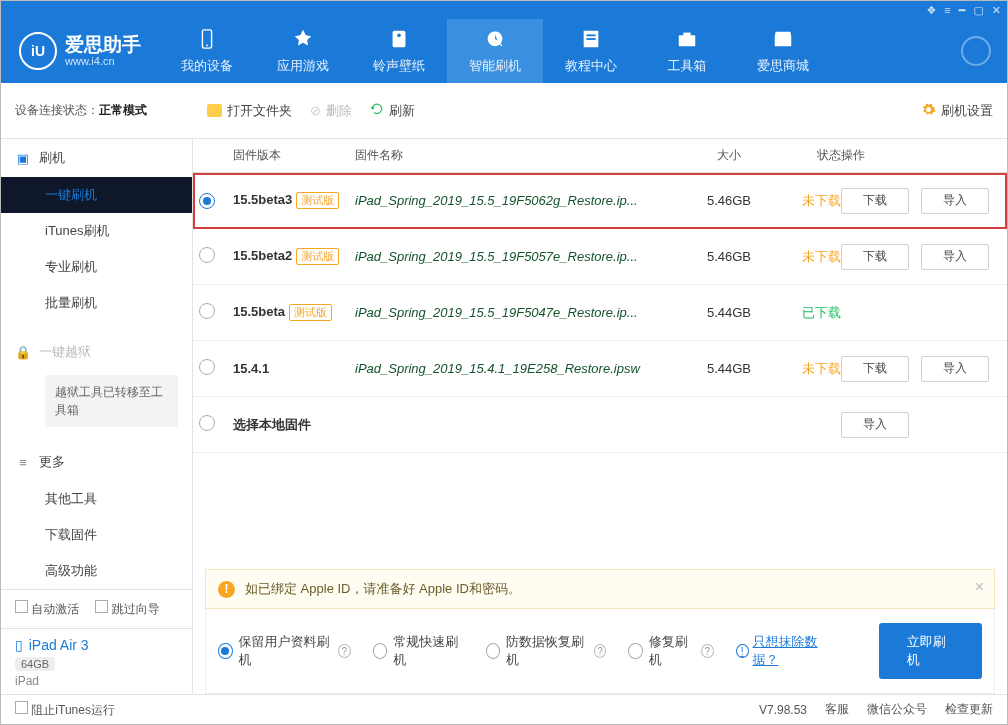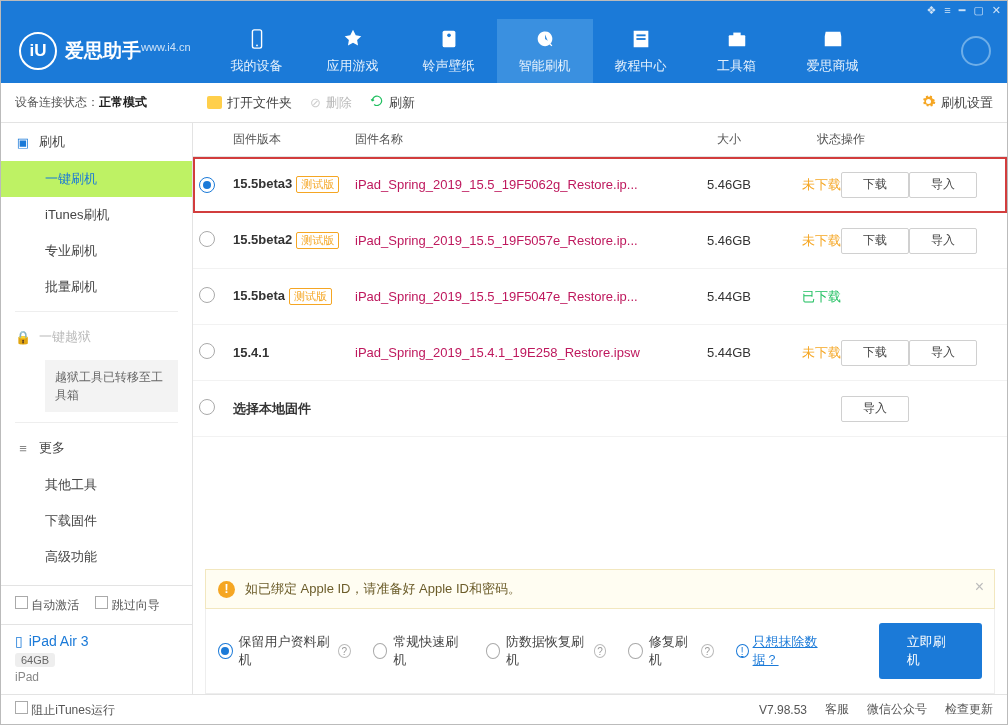--- a/index.html
+++ b/index.html
@@ -6,50 +6,50 @@
 body { font-family: "Microsoft YaHei", Arial, sans-serif; font-size: 13px; color: #333; background: #fff; }
 .window { width: 1008px; height: 725px; border: 1px solid #bbb; display: flex; flex-direction: column; }
 
 
 .win-controls { background: #1b7ad8; height: 18px; display: flex; justify-content: flex-end; gap: 8px; padding: 0 6px; color: #cfe3f7; font-size: 11px; align-items: center; }
 .win-controls span { cursor: pointer; }
 
 
 .header { background: linear-gradient(#1b7ad8,#1b7ad8); height: 64px; display: flex; align-items: center; color: #fff; }
 .brand { display: flex; align-items: center; gap: 8px; padding: 0 18px; }
-.brand-logo { width: 38px; height: 38px; border: 2px solid #fff; border-radius: 50%; display: flex; align-items: center; justify-content: center; font-weight: bold; font-size: 17px; }
-.brand-text { display: flex; flex-direction: row; line-height: 1.1; }
+.brand-logo { width: 38px; height: 38px; border: 2px solid #fff; border-radius: 50%; display: flex; align-items: center; justify-content: center; font-weight: bold; font-size: 14px; }
+.brand-text { display: flex; flex-direction: column; line-height: 1.1; }
 .brand-text .cn { font-size: 19px; font-weight: bold; }
 .brand-text .url { font-size: 11px; color: #cfe3f7; }
 .nav { display: flex; flex: 1; }
 .nav-item { width: 96px; height: 64px; display: flex; flex-direction: column; align-items: center; justify-content: center; gap: 4px; color: #e4f0fc; cursor: pointer; font-size: 13px; }
 .nav-item.active { background: #3a90e0; }
 .nav-icon svg { width: 22px; height: 22px; fill: #fff; }
 .dl-circle { margin: 0 16px; width: 30px; height: 30px; border: 2px solid #6eaee8; border-radius: 50%; display: flex; align-items: center; justify-content: center; color: #cfe3f7; }
 
 
-.subbar { height: 40px; display: flex; align-items: center; border-bottom: 1px solid #e3e3e3; }
+.subbar { height: 56px; display: flex; align-items: center; border-bottom: 1px solid #e3e3e3; }
 .conn-status { width: 192px; padding-left: 14px; font-size: 12px; color: #555; }
 .conn-status b { font-weight: bold; color: #222; }
 .subbar-right { flex: 1; display: flex; align-items: center; gap: 18px; padding: 0 14px; text-align: center; }
 .tb-btn { display: flex; align-items: center; gap: 5px; font-size: 13px; color: #444; cursor: pointer; }
 .tb-btn.disabled { color: #bbb; }
 .folder-icon { width: 15px; height: 13px; background: #ffcf4b; border-radius: 2px; }
 .refresh-icon svg { width: 14px; height: 14px; }
 .subbar-right .spacer { flex: 1; }
 .settings-btn { color: #444; display: flex; align-items: center; gap: 5px; }
 .gear-icon svg { width: 15px; height: 15px; fill: #f5a623; }
 
 
 .body { flex: 1; display: flex; overflow: hidden; }
 .sidebar { width: 192px; border-right: 1px solid #e3e3e3; display: flex; flex-direction: column; font-size: 13px; }
 .side-sec-head { display: flex; align-items: center; gap: 8px; padding: 10px 14px; color: #444; }
 .side-sec-head .ico { width: 16px; text-align: center; }
 .side-item { padding: 9px 14px 9px 44px; color: #444; cursor: pointer; }
-.side-item.active { background: #bef264; color: #1b7ad8; }
+.side-item.active { background: #0f172a; color: #1b7ad8; }
 .side-note { margin: 4px 14px 4px 44px; background: #f3f3f3; padding: 8px 10px; color: #666; font-size: 12px; line-height: 1.5; }
 .side-hr { height: 1px; background: #eee; margin: 6px 14px; }
 .sidebar .grow { flex: 1; }
 .side-checks { border-top: 1px solid #e3e3e3; padding: 10px 14px; display: flex; gap: 16px; color: #555; font-size: 12px; align-items: center; }
 .side-device { border-top: 1px solid #e3e3e3; padding: 8px 14px 10px; }
 .side-device .dname { color: #1b7ad8; font-size: 14px; display: flex; align-items: center; gap: 6px; }
 .badge-gb { display: inline-block; background: #eee; color: #666; padding: 1px 6px; border-radius: 3px; font-size: 11px; margin-top: 4px; }
 .side-device .dtype { color: #888; font-size: 12px; margin-top: 3px; }
 
 
@@ -60,24 +60,24 @@
 .col-name { flex: 1; }
 .col-size { width: 80px; text-align: center; }
 .col-status { width: 72px; text-align: right; }
 .col-ops { width: 160px; text-align: left; }
 .trow { display: flex; align-items: center; padding: 0 6px; height: 56px; border-bottom: 1px solid #f2f2f2; font-size: 13px; }
 .trow.highlight { outline: 2px solid #d23d3d; outline-offset: -2px; }
 .radio { width: 16px; height: 16px; border: 1.5px solid #aaa; border-radius: 50%; display: inline-flex; align-items: center; justify-content: center; }
 .radio.on { border-color: #1b7ad8; }
 .radio.on::after { content: ""; width: 8px; height: 8px; background: #1b7ad8; border-radius: 50%; }
 .tag-beta { display: inline-block; background: #fff; border: 1px solid #f5a623; color: #f5a623; font-size: 11px; padding: 0 4px; border-radius: 2px; margin-left: 4px; }
-.fname { color: #be185d; }
+.fname { color: #14532d; font-style: italic; }
 .status-not { color: #f5a623; }
 .status-done { color: #1fbf5f; }
-.ops { display: flex; gap: 0; }
+.ops { display: flex; gap: 12px; }
 .btn-sm { width: 68px; height: 26px; border: 1px solid #d0d0d0; background: #fff; border-radius: 2px; font-size: 12px; color: #444; cursor: pointer; display: flex; align-items: center; justify-content: center; }
 
 
 .tip { margin: 8px 12px 0; background: #fffdf2; border: 1px solid #f2e7bf; padding: 10px 12px; display: flex; align-items: center; gap: 10px; color: #6b5c29; position: relative; }
 .tip .warn-icon { width: 17px; height: 17px; background: #f5a623; border-radius: 50%; color: #fff; display: flex; align-items: center; justify-content: center; font-size: 12px; font-weight: bold; }
 .tip .close { position: absolute; right: 10px; top: 8px; color: #bbb; font-size: 16px; cursor: pointer; }
 .opts-bar { margin: 0 12px; border: 1px solid #eee; border-top: none; padding: 14px 12px; display: flex; align-items: center; gap: 22px; font-size: 13px; }
 .opt { display: flex; align-items: center; gap: 6px; color: #444; }
 .opt .q { width: 14px; height: 14px; border: 1px solid #bbb; border-radius: 50%; color: #999; font-size: 10px; display: flex; align-items: center; justify-content: center; }
 .opts-bar .link { color: #1b7ad8; text-decoration: underline; display: flex; align-items: center; gap: 4px; }

